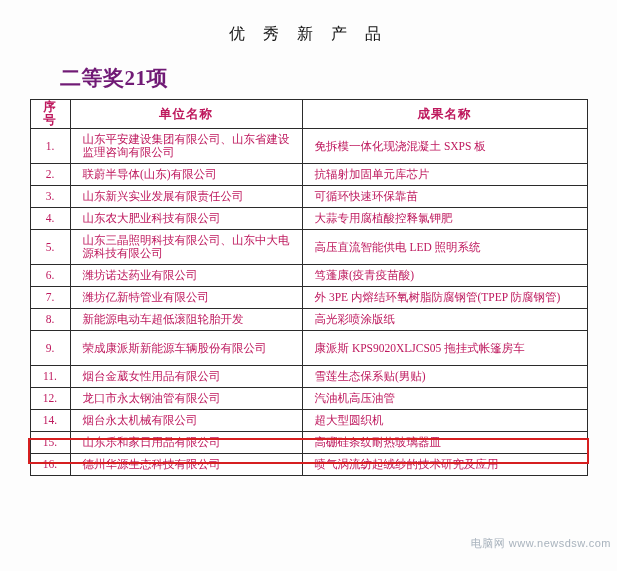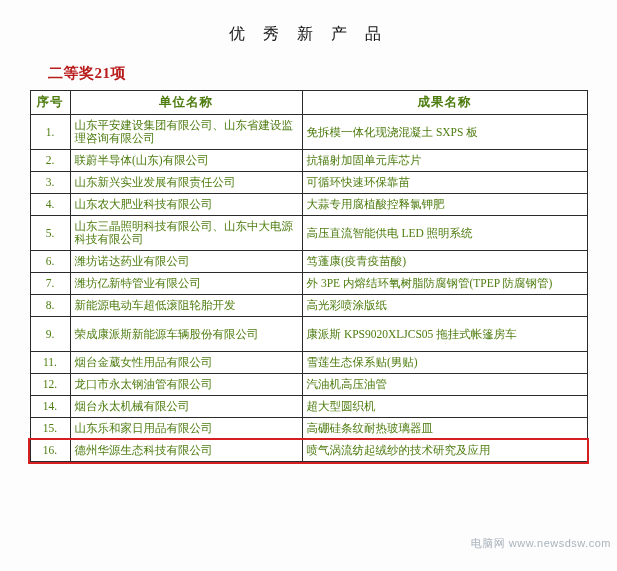--- a/index.html
+++ b/index.html
@@ -36,38 +36,38 @@
   }
   .subtitle {
     font-size: 16px;
     line-height: 32px;
     letter-spacing: 7px;
     margin-top: 6px;
     color: #141414;
   }
   .section-head {
     margin-top: 14px;
-    margin-left: 20px;
-    font-size: 15px;
+    margin-left: 32px;
+    font-size: 21px;
     font-weight: bold;
-    color: #b91c1c;
+    color: #701a75;
     letter-spacing: 0.5px;
   }
   table.award {
     margin: 7px auto 0 auto;
     border-collapse: collapse;
     width: 557px;
     table-layout: fixed;
     background: #fff;
   }
   table.award th, table.award td {
     border: 1px solid #2b2b2b;
     font-size: 11.5px;
-    color: #4d7c0f;
-    padding: 1px 4px;
+    color: #be185d;
+    padding: 1px 12px;
     vertical-align: middle;
     line-height: 13px;
   }
   table.award th {
     text-align: center;
     font-weight: bold;
     font-size: 12.5px;
     height: 21px;
     letter-spacing: 1px;
   }

